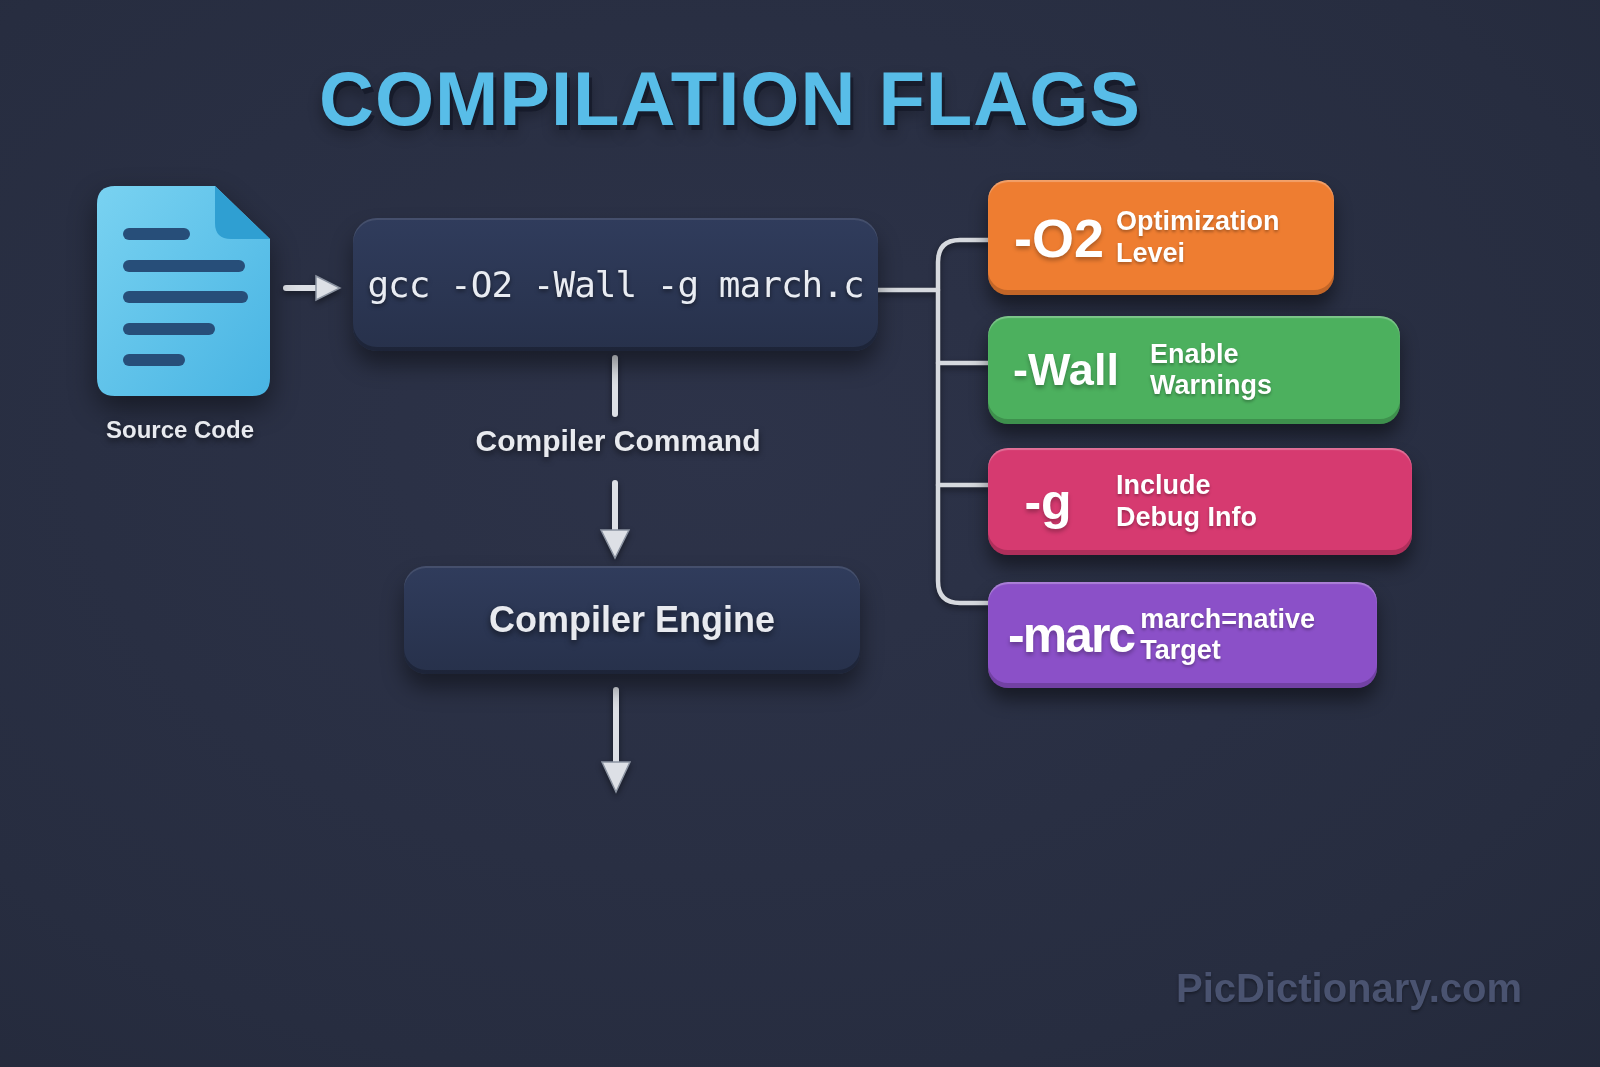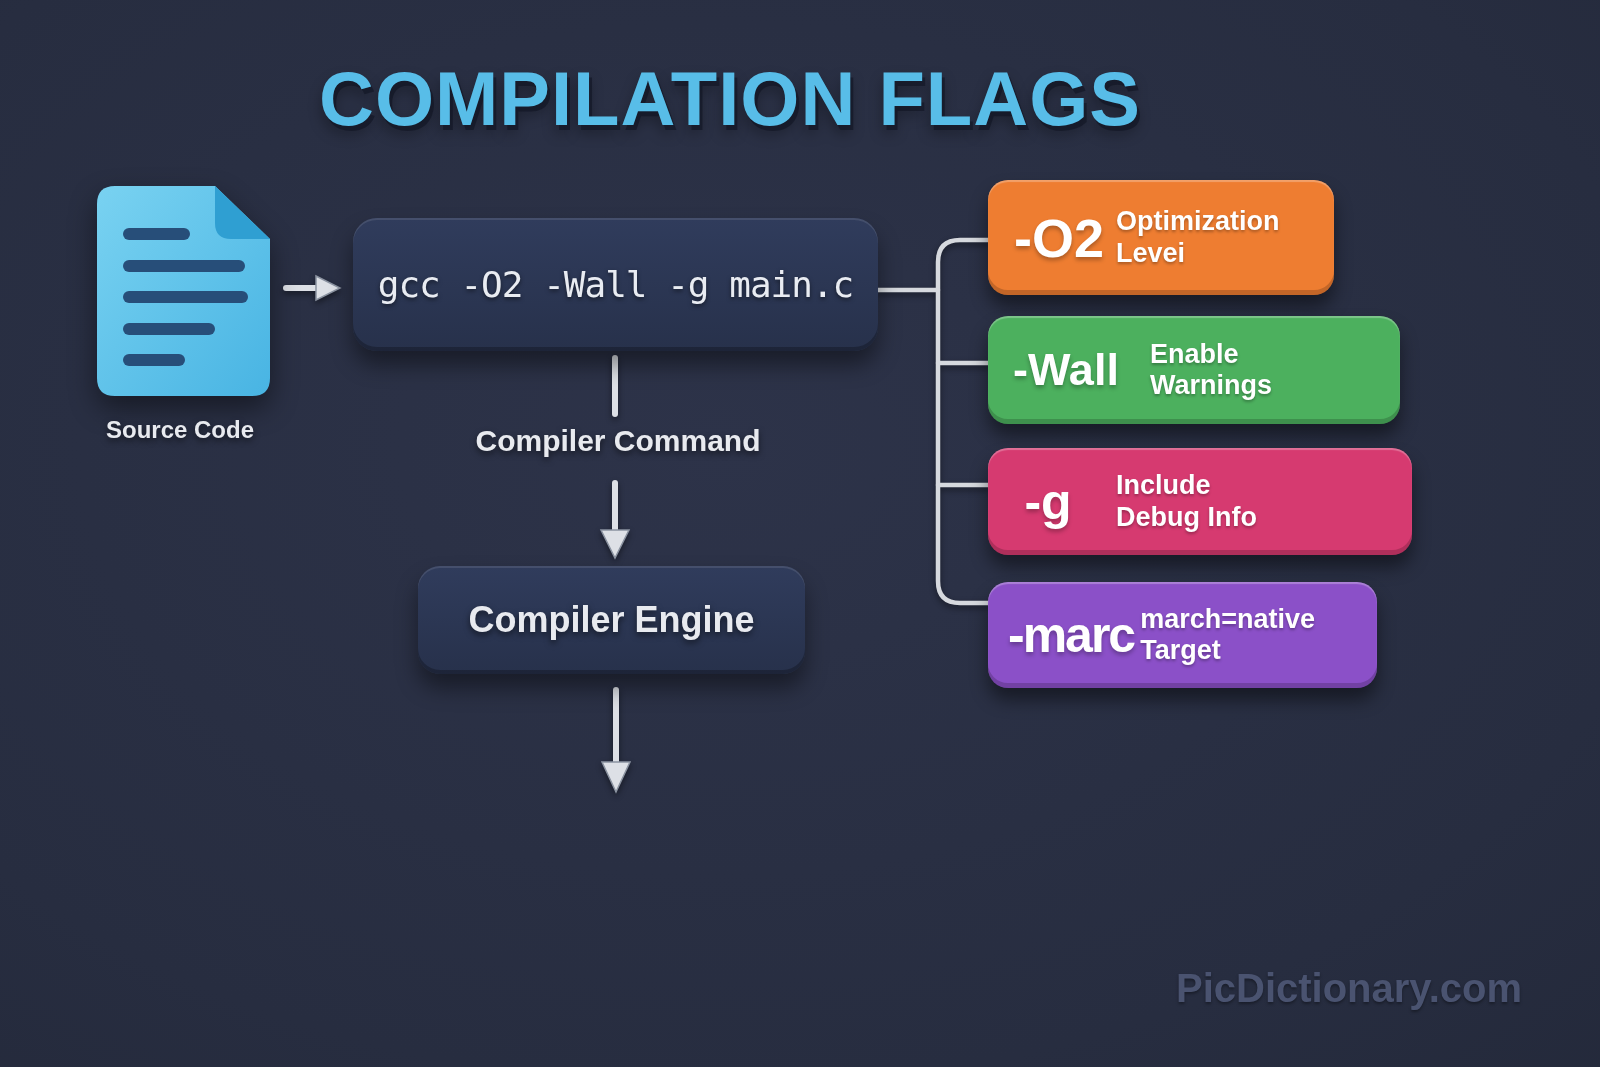--- a/index.html
+++ b/index.html
@@ -43,21 +43,21 @@
   }
   #command-box { left: 353px; top: 218px; width: 525px; height: 133px; }
   #command-text {
     font-family: "DejaVu Sans Mono", monospace;
     font-size: 36px; color: #e9ecf2; letter-spacing: -1px;
     text-shadow: 0 2px 4px rgba(0,0,0,0.5);
     white-space: nowrap;
   }
   #command-caption { left: 418px; top: 424px; width: 400px; font-size: 30px; }
 
-  #engine-box { left: 418px; top: 566px; width: 387px; height: 108px; border-radius: 22px; }
+  #engine-box { left: 404px; top: 566px; width: 456px; height: 108px; border-radius: 22px; }
   #engine-label { font-size: 36px; }
 
   #output-box {
     left: 448px; top: 812px; width: 340px; height: 165px;
     border-radius: 18px;
     background: linear-gradient(180deg, #52b4c3 0%, #3d96a6 100%);
     box-shadow: 0 14px 20px rgba(0,0,0,0.5),
                 inset 0 0 0 3px rgba(138,218,230,0.55),
                 inset 0 -6px 0 rgba(0,0,0,0.18);
     display: flex; align-items: center; justify-content: center;
@@ -161,21 +161,21 @@
         <rect x="26" y="74" width="122" height="12" rx="6"></rect>
         <rect x="26" y="105" width="125" height="12" rx="6"></rect>
         <rect x="26" y="137" width="92" height="12" rx="6"></rect>
         <rect x="26" y="168" width="62" height="12" rx="6"></rect>
       </g>
     </svg>
   </div>
   <div id="source-label" class="abs light-label">Source Code</div>
 
   <div id="command-box" class="abs dark-node">
-    <span id="command-text">gcc -O2 -Wall -g main.c</span>
+    <span id="command-text">gcc -O2 -Wall -g march.c</span>
   </div>
   <div id="command-caption" class="abs light-label">Compiler Command</div>
 
   <div id="engine-box" class="abs dark-node">
     <span id="engine-label" class="light-label">Compiler Engine</span>
   </div>
 
 
   <div id="flag-o2" class="flag-box" style="background-color: rgb(238, 125, 49);">
     <span class="flag-code">-O2</span>

